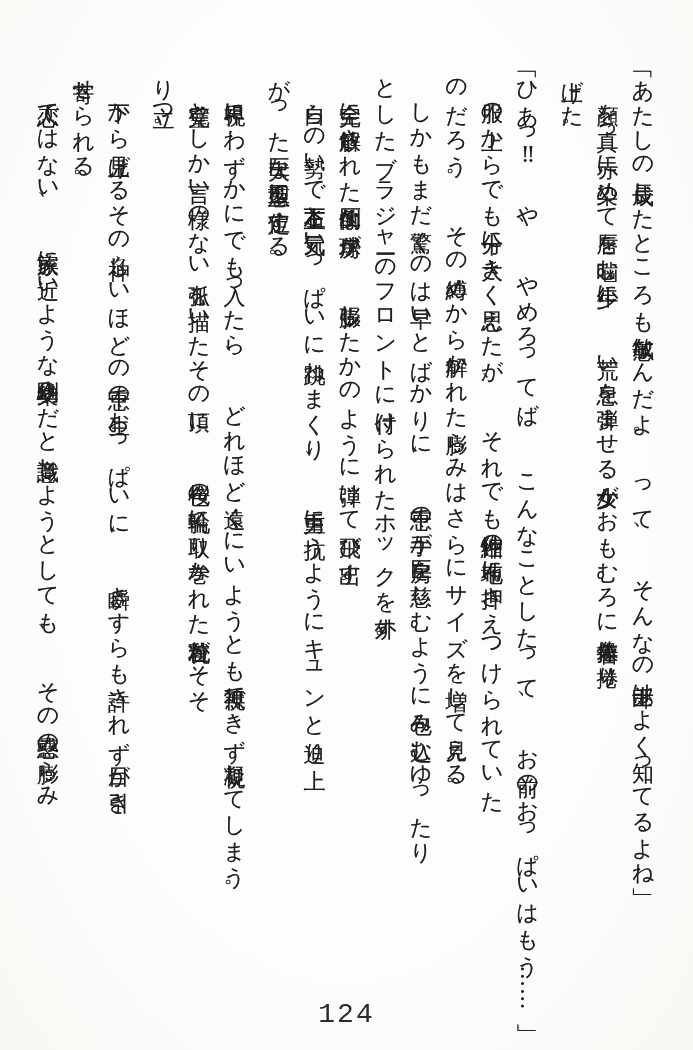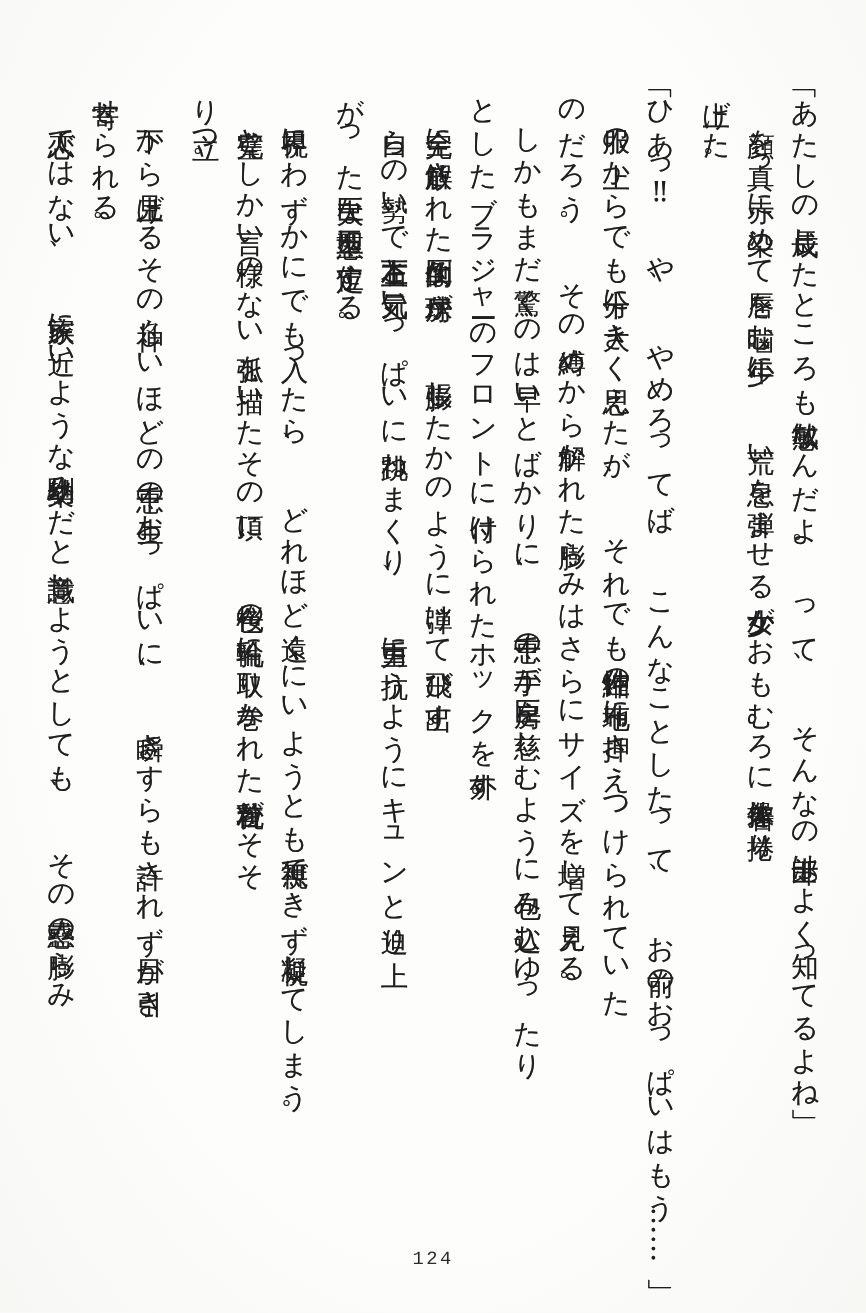--- a/index.html
+++ b/index.html
@@ -50,21 +50,21 @@
   .text-line.gap-before {
     margin-right: 9px;
   }
   .page-number {
     position: absolute;
     left: 0;
     right: 0;
     top: 999px;
     text-align: center;
     font-family: "Liberation Mono", "DejaVu Sans Mono", monospace;
-    font-size: 15px;
+    font-size: 28px;
     letter-spacing: 2px;
     color: #2b2b2b;
   }
 </style>
 </head>
 <body>
 
 <div class="page">
   <div class="text-area">
       <div class="text-line">「あたしの成長したところも敏感なんだよ。　って、　そんなの士郎はよく知ってるよね」</div>

